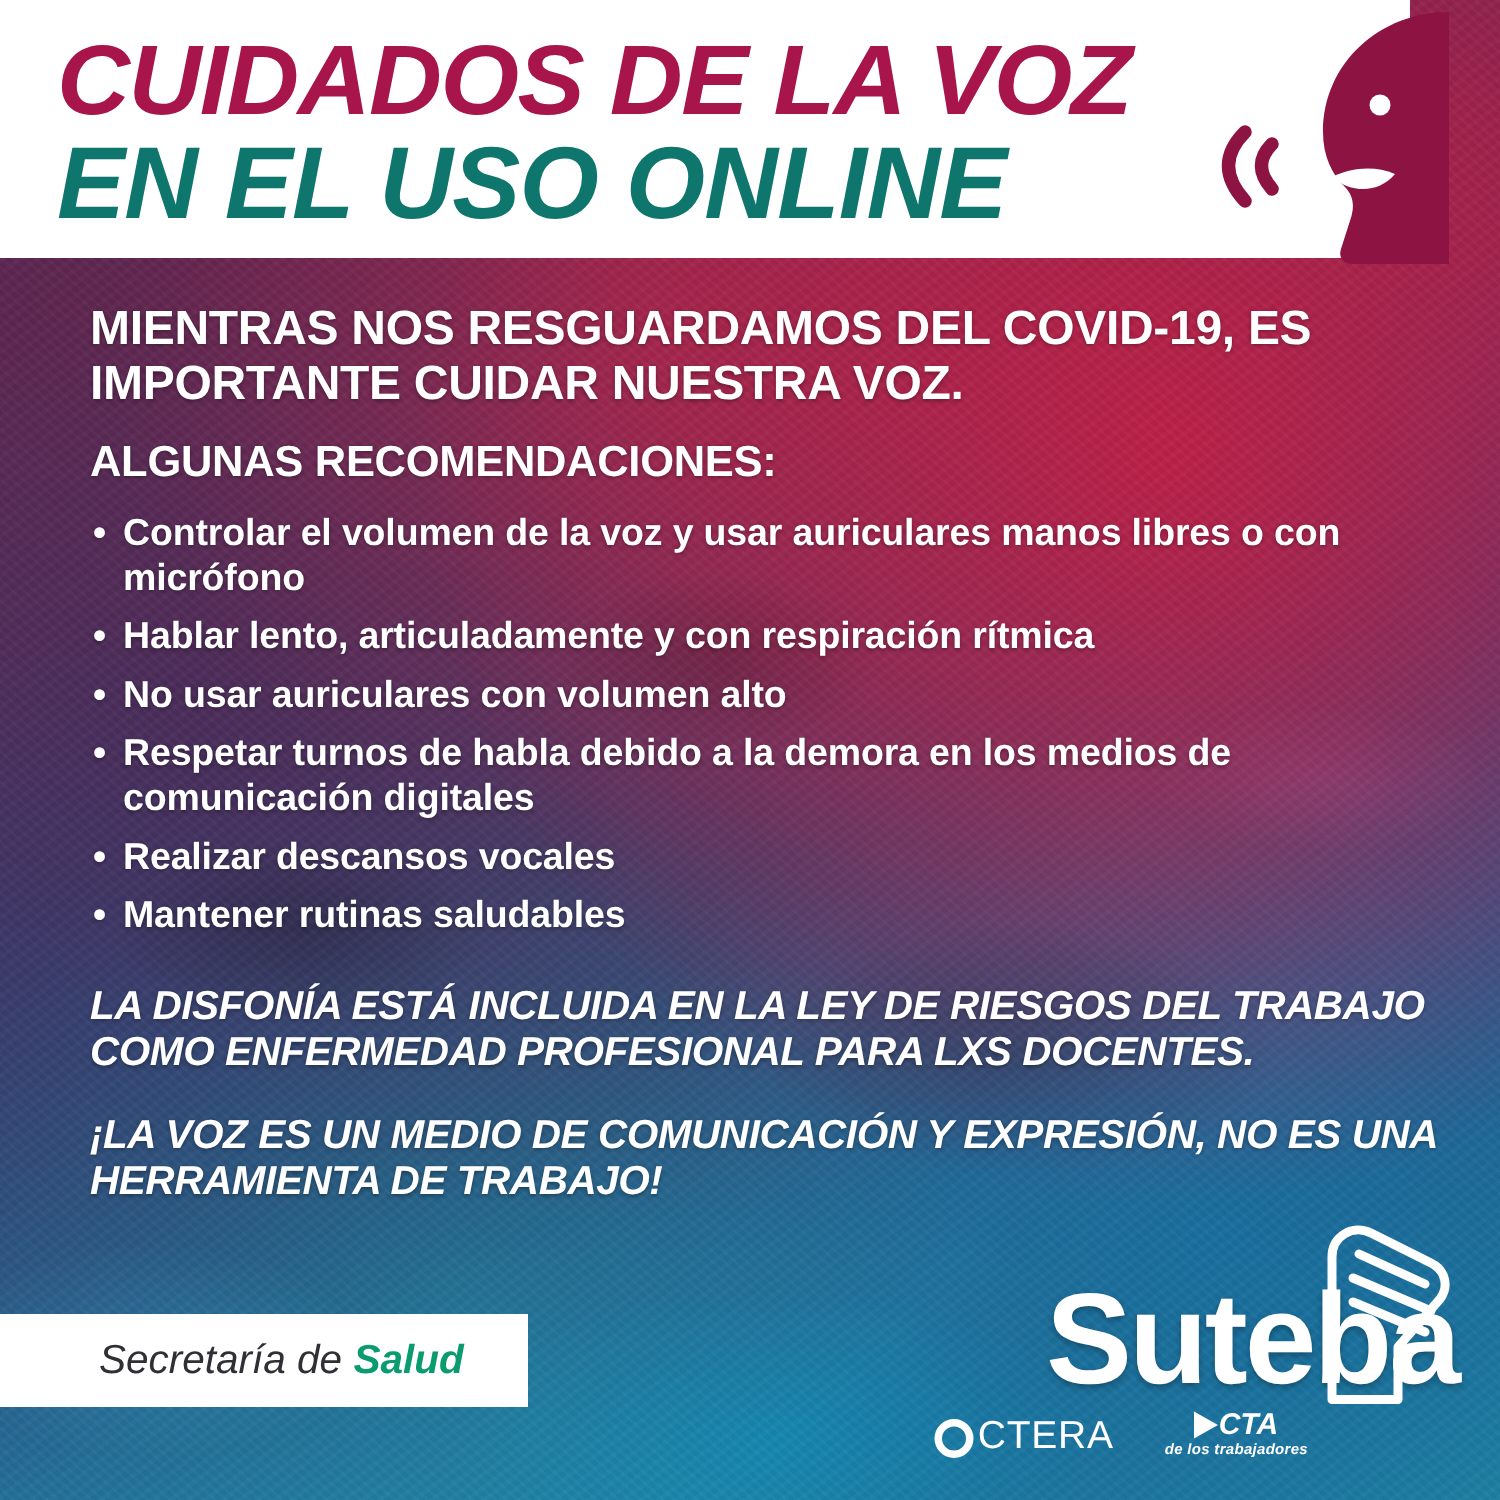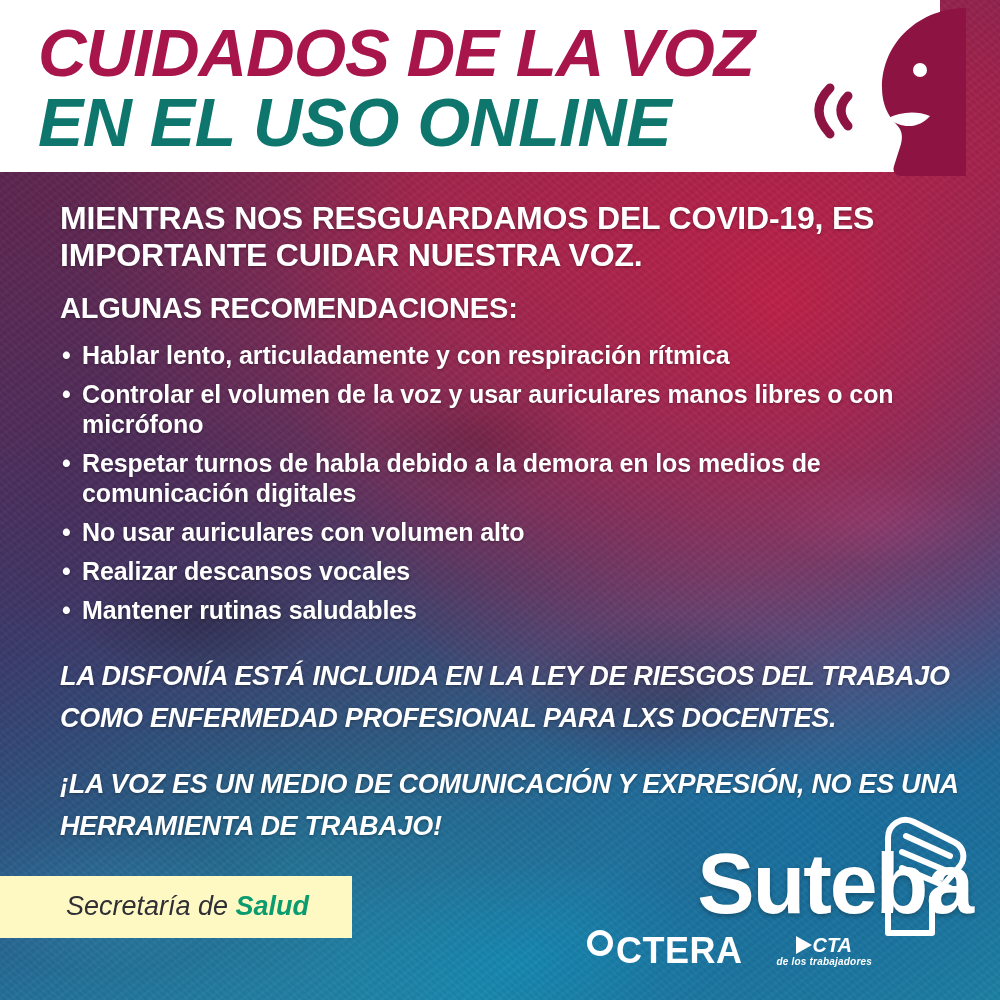--- a/index.html
+++ b/index.html
@@ -136,36 +136,36 @@
     content: "•";
     position: absolute;
     left: 0; top: 0;
     font-size: 25px;
   }
 
   .closing {
     margin: 30px 0 0 60px;
     width: 900px;
     font-size: 27px;
-    line-height: 42px;
+    line-height: 31px;
     font-weight: bold;
     font-style: italic;
     letter-spacing: -0.3px;
   }
   .closing.second {
     margin-top: 24px;
   }
 
   
   .salud-band {
     position: absolute;
     left: 0; bottom: 62px;
     width: 352px;
     height: 62px;
-    background: #fef9c3;
+    background: #ffffff;
     z-index: 6;
   }
   .salud-text {
     position: absolute;
     left: 66px; top: 15px;
     font-size: 27px;
     color: #2f2f35;
     font-style: italic;
     white-space: nowrap;
   }
@@ -193,23 +193,23 @@
   .sub-brands {
     display: flex;
     justify-content: flex-end;
     align-items: center;
     gap: 34px;
     margin-top: 4px;
     padding-right: 100px;
   }
   .ctera {
     display: flex;
-    align-items: flex-start;
-    font-size: 36px;
-    font-weight: bold;
+    align-items: flex-end;
+    font-size: 26px;
+    font-weight: normal;
     letter-spacing: 0.5px;
   }
   .ctera .ring {
     display: inline-block;
     width: 26px; height: 26px;
     border: 5px solid #fff;
     border-radius: 50%;
     margin-right: 3px;
   }
   .cta-logo {
@@ -261,24 +261,24 @@
              C132 130 133 136 131 144 L124 166 C122 172 126 176 132 176
              L196 176 Z" fill="#8d1342"></path>
     <path d="M118 118 C130 112 146 110 160 116 C150 128 132 130 118 118 Z" fill="#ffffff"></path>
     <circle cx="150" cy="70" r="7" fill="#ffffff"></circle>
   </svg>
 
   <div class="content">
     <div class="lead">MIENTRAS NOS RESGUARDAMOS DEL COVID-19, ES IMPORTANTE CUIDAR NUESTRA VOZ.</div>
     <div class="reco-head">ALGUNAS RECOMENDACIONES:</div>
     <ul class="bullets">
+      <li>Controlar el volumen de la voz y usar auriculares manos libres o con micrófono</li>
       <li>Hablar lento, articuladamente y con respiración rítmica</li>
-      <li>Controlar el volumen de la voz y usar auriculares manos libres o con micrófono</li>
+      <li>No usar auriculares con volumen alto</li>
       <li>Respetar turnos de habla debido a la demora en los medios de comunicación digitales</li>
-      <li>No usar auriculares con volumen alto</li>
       <li>Realizar descansos vocales</li>
       <li>Mantener rutinas saludables</li>
     </ul>
     <div class="closing">LA DISFONÍA ESTÁ INCLUIDA EN LA LEY DE RIESGOS DEL TRABAJO COMO ENFERMEDAD PROFESIONAL PARA LXS DOCENTES.</div>
     <div class="closing second">¡LA VOZ ES UN MEDIO DE COMUNICACIÓN Y EXPRESIÓN, NO ES UNA HERRAMIENTA DE TRABAJO!</div>
   </div>
 
   <div class="salud-band">
     <div class="salud-text"><span>Secretaría de </span><b>Salud</b></div>
   </div>

